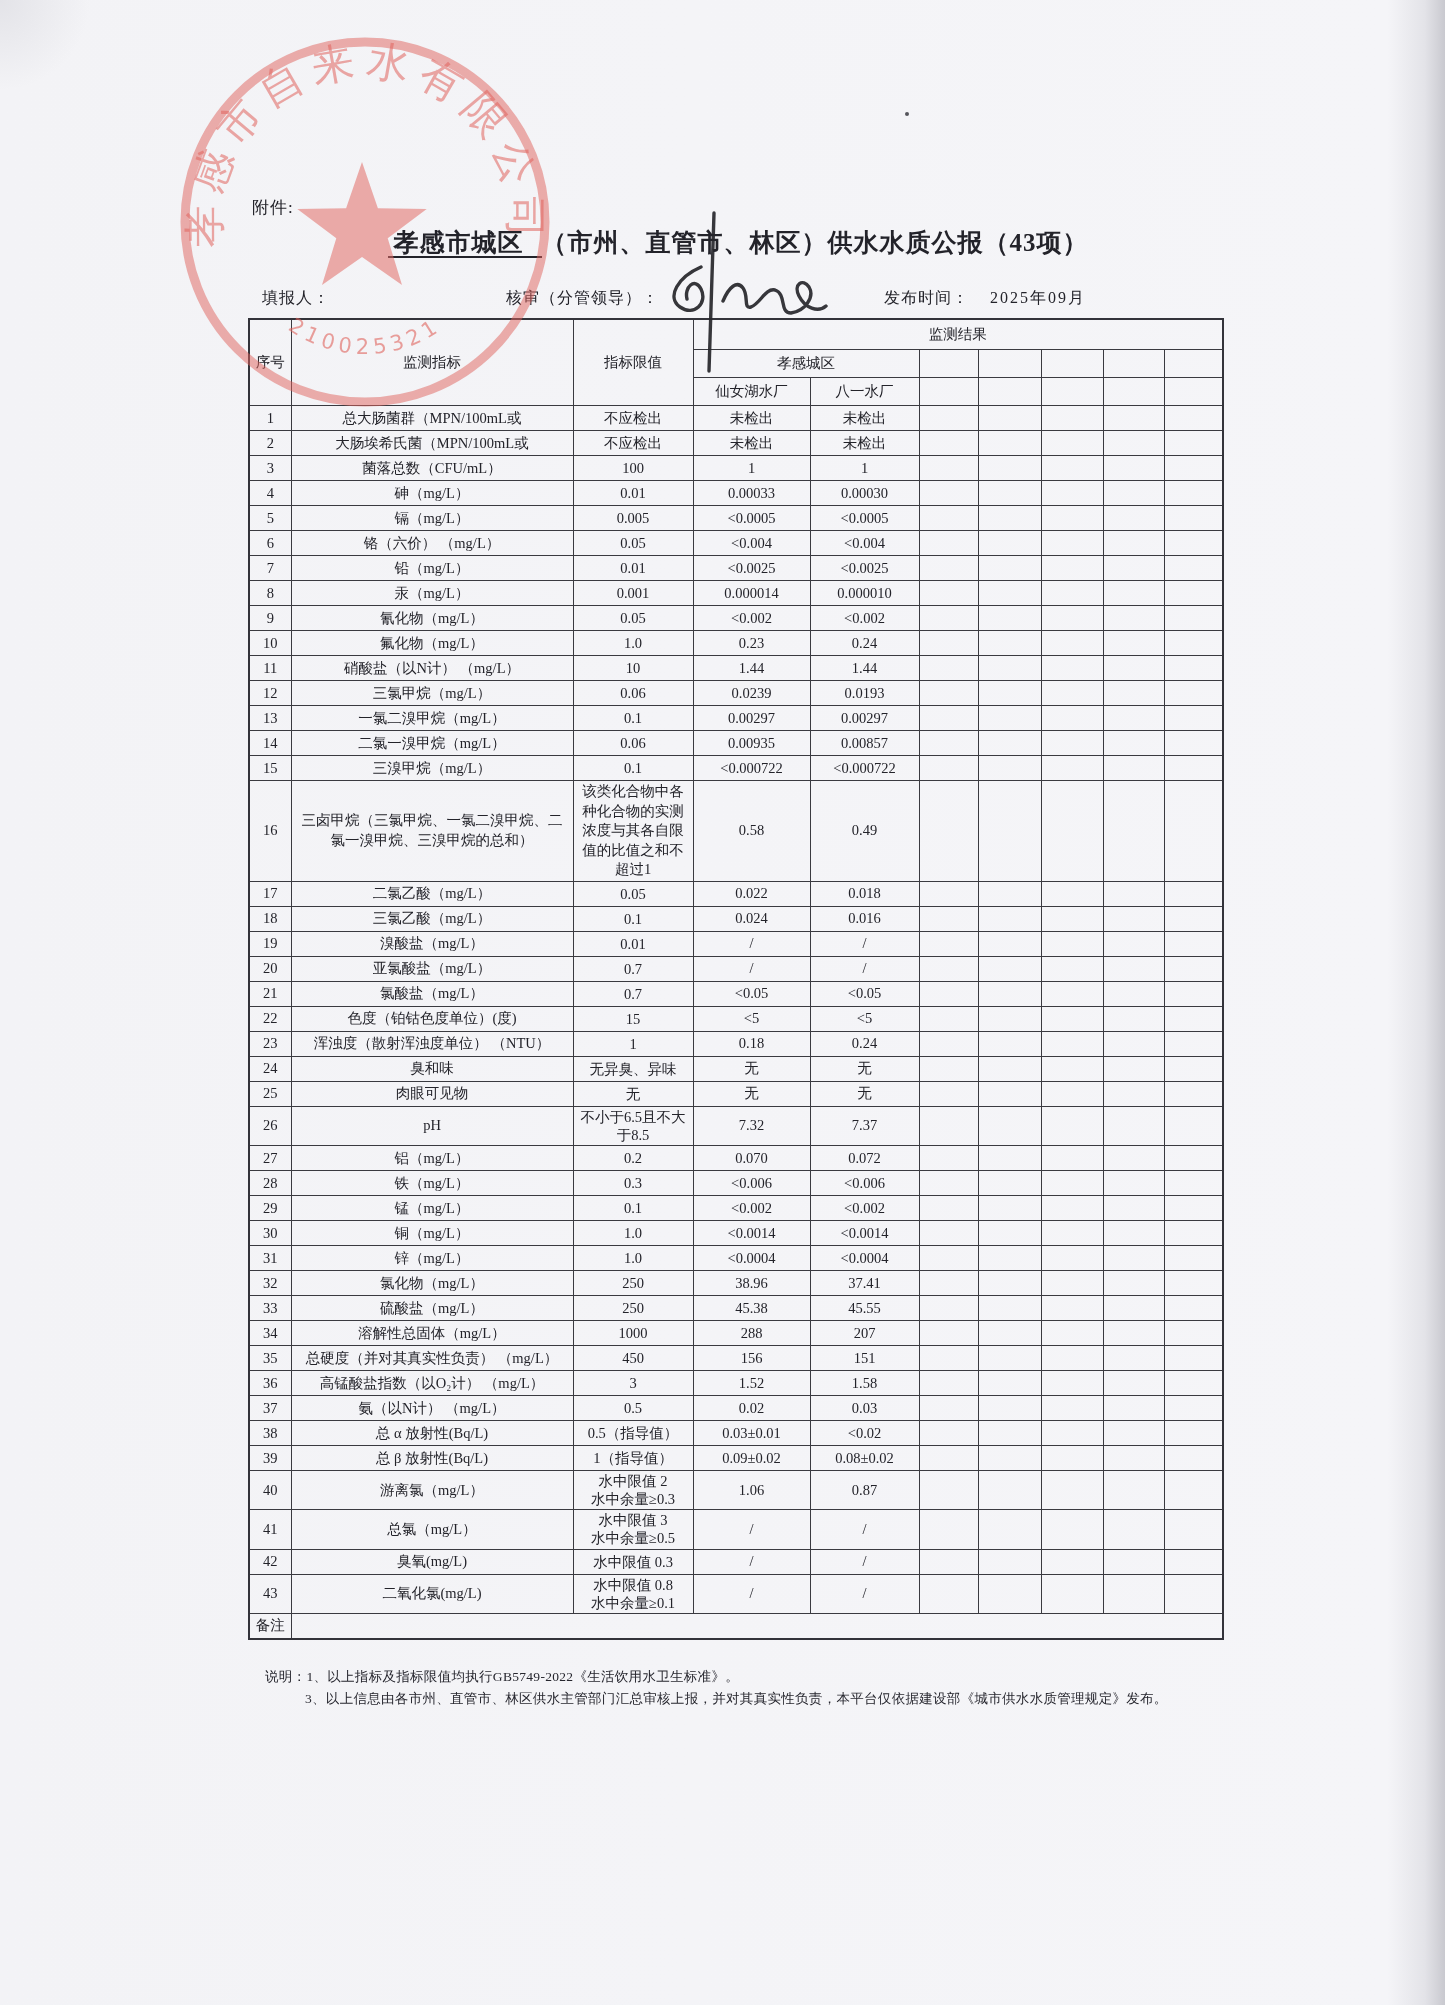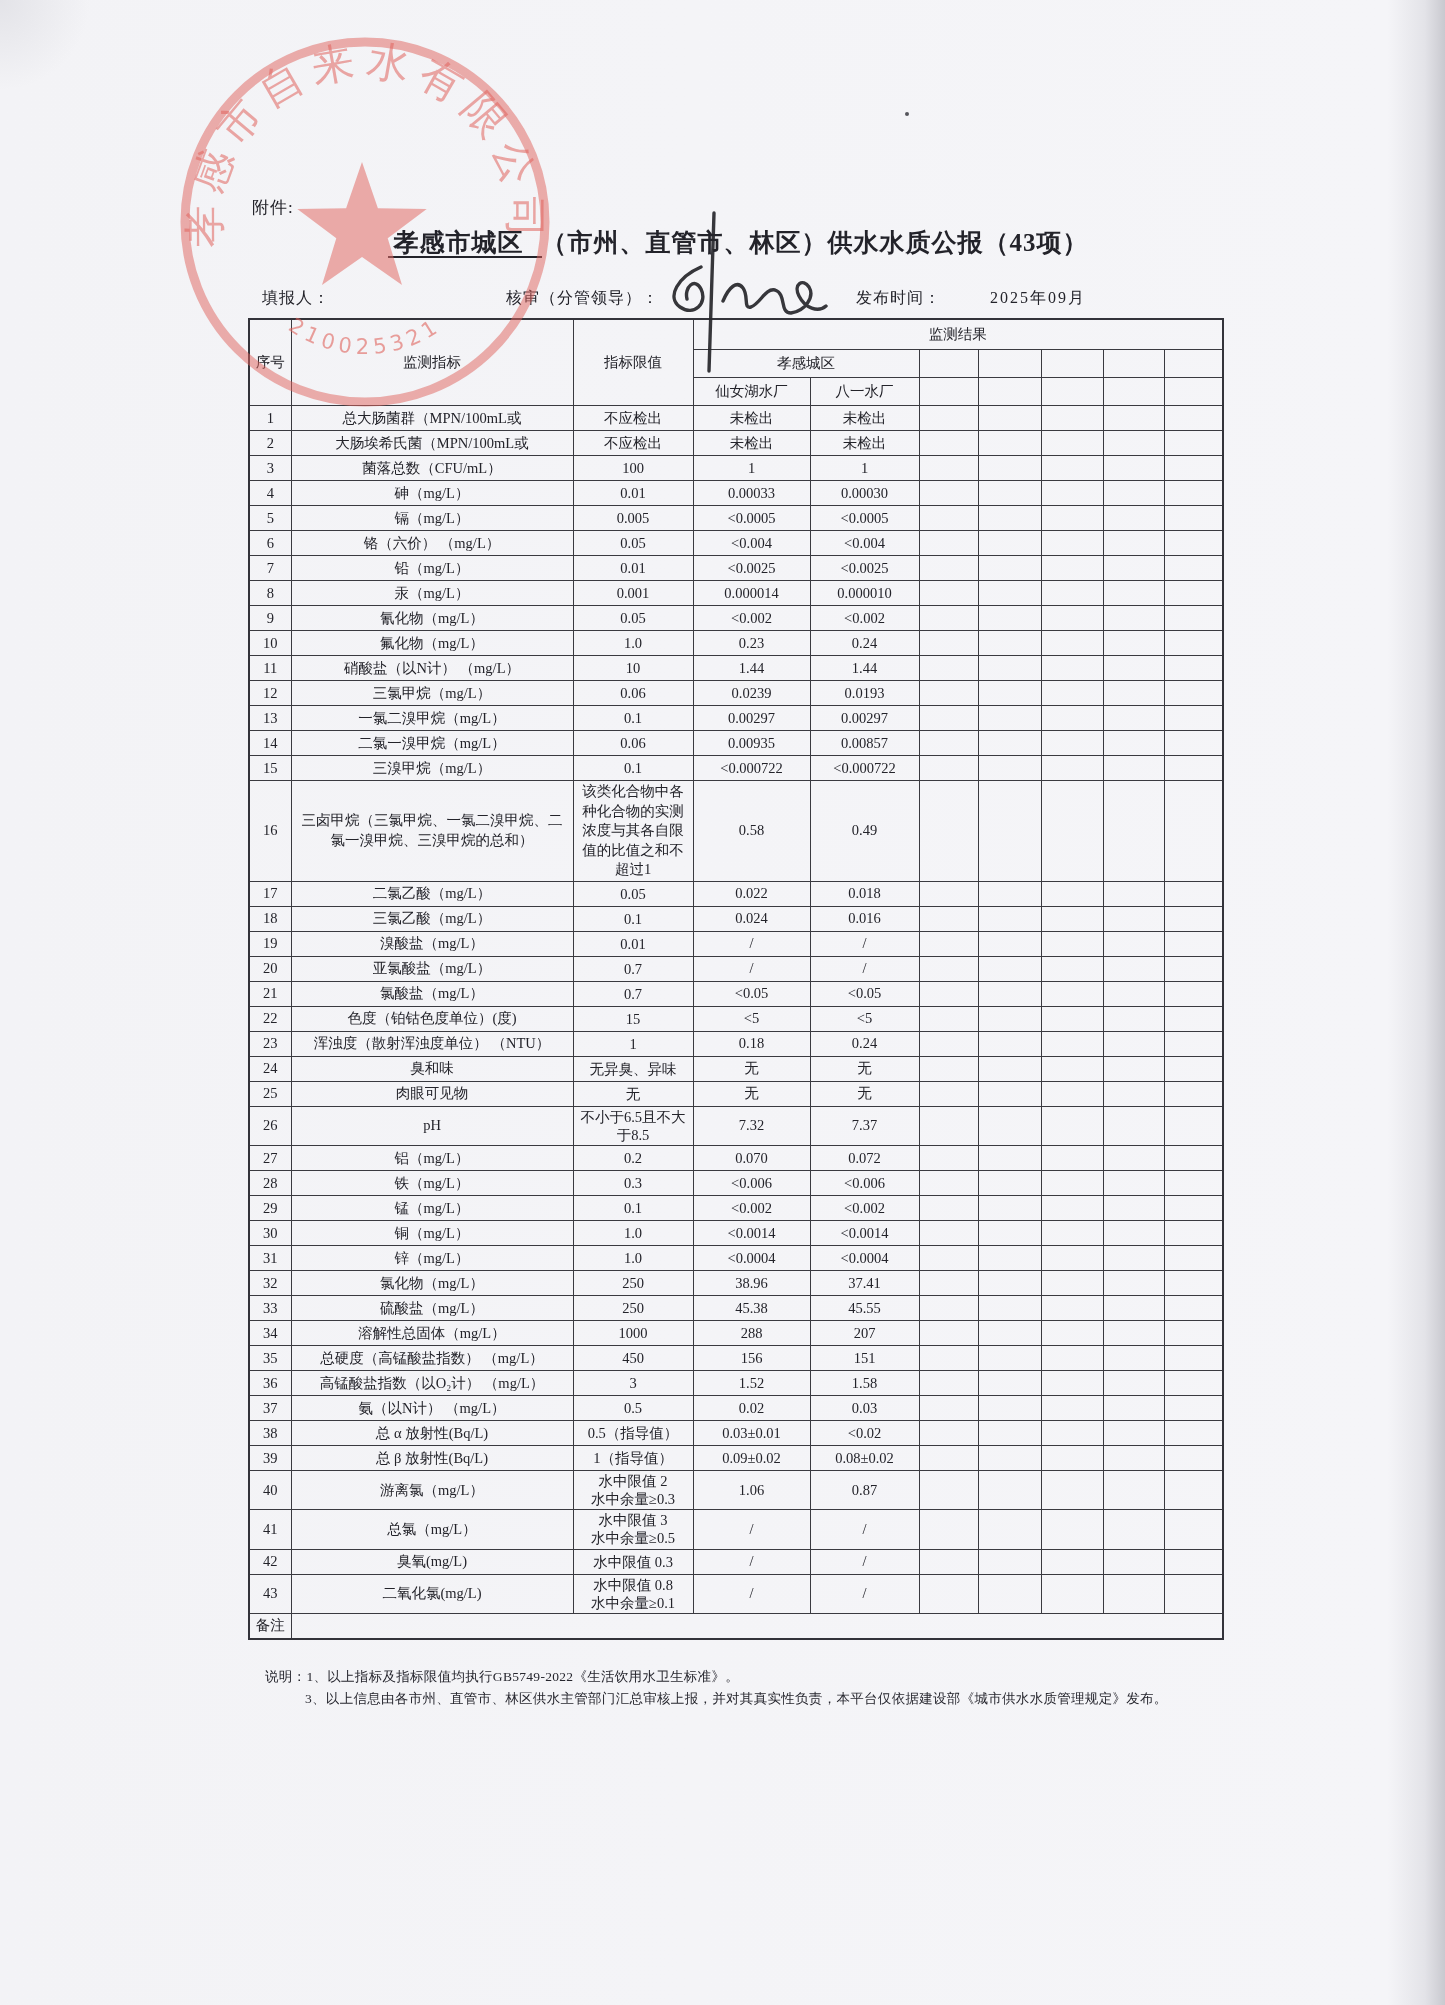--- a/index.html
+++ b/index.html
@@ -20,21 +20,21 @@
   }
   .abs{position:absolute;}
   
   #attachment{left:252px;top:196px;font-size:17px;letter-spacing:1px;}
   #title{left:0;top:226px;width:1476px;text-align:center;font-size:25px;
          font-weight:bold;letter-spacing:1px;white-space:nowrap;}
   #title .u{border-bottom:2px solid #23232a;padding:0 18px 0 6px;}
   .meta{top:288px;font-size:16px;letter-spacing:1px;}
   #reporter{left:262px;}
   #reviewer{left:506px;}
-  #publish-label{left:856px;}
+  #publish-label{left:884px;}
   #publish-value{left:990px;letter-spacing:2px;}
   
   #report-table{
     position:absolute;left:248px;top:318px;
     border-collapse:collapse;table-layout:fixed;width:974px;
     font-size:14.5px;
   }
   #report-table th,#report-table td{
     border:1px solid #3a3a40;
     padding:1px 4px;
@@ -526,21 +526,21 @@
           <td class="c-val">288</td>
           <td class="c-val">207</td>
           <td class="c-empty"></td>
           <td class="c-empty"></td>
           <td class="c-empty"></td>
           <td class="c-empty"></td>
           <td class="c-empty"></td>
         </tr>
         <tr data-no="35">
           <td class="c-no">35</td>
-          <td class="c-name">总硬度（高锰酸盐指数） （mg/L）</td>
+          <td class="c-name">总硬度（并对其真实性负责） （mg/L）</td>
           <td class="c-limit">450</td>
           <td class="c-val">156</td>
           <td class="c-val">151</td>
           <td class="c-empty"></td>
           <td class="c-empty"></td>
           <td class="c-empty"></td>
           <td class="c-empty"></td>
           <td class="c-empty"></td>
         </tr>
         <tr data-no="36">

